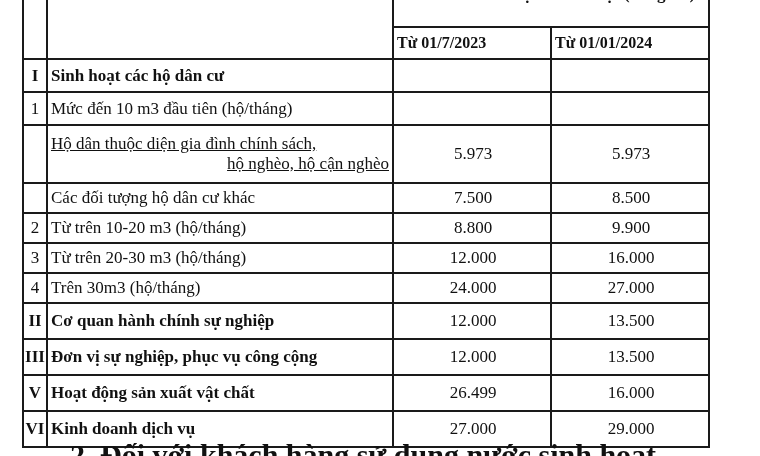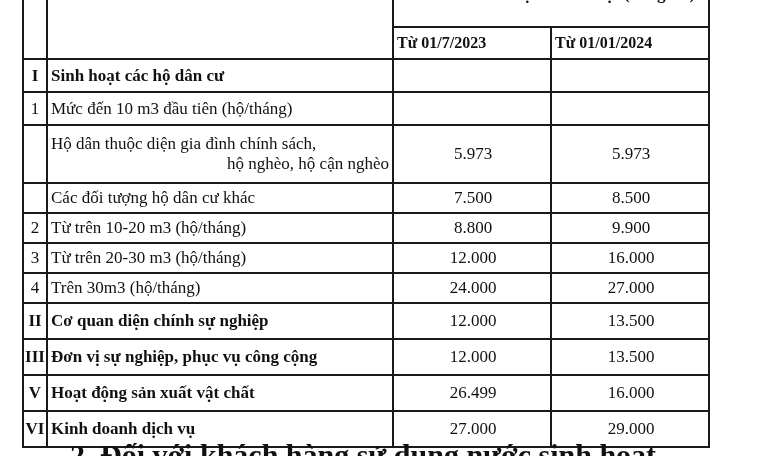--- a/index.html
+++ b/index.html
@@ -39,21 +39,21 @@
     .hdr td { font-weight: bold; }
     .hdr-top td { height: 42px; vertical-align: top; padding-top: 10px; }
     .hdr-top td.grp { height: 42px; vertical-align: top; padding-top: 14px; }
     .hdr-sub td { height: 30px; font-size: 16px; }
     .num { text-align: center; font-weight: normal; padding-right: 1px !important; }
     .bold { font-weight: bold; }
     .r30 td { height: 28px; margin-left: 9px; }
     .r32 td { height: 31px; }
     .r35 td { height: 34px; }
     .r56 td { height: 56px; }
-    .wrap { white-space: normal !important; }
+    .wrap { white-space: normal !important; text-decoration: underline; }
     .wrap .l2 { display: block; padding-left: 48px; text-align: right; }
     .tail {
       position: absolute;
       left: 70px;
       top: 440px;
       font-family: "Liberation Serif", "DejaVu Serif", serif;
       font-weight: bold;
       font-size: 30px;
       line-height: 30px;
       white-space: nowrap;
@@ -115,21 +115,21 @@
     <td class="num">16.000</td>
   </tr>
   <tr class="r30">
     <td class="c-tt">4</td>
     <td>Trên 30m3 (hộ/tháng)</td>
     <td class="num">24.000</td>
     <td class="num">27.000</td>
   </tr>
   <tr class="r35 bold">
     <td class="c-tt">II</td>
-    <td>Cơ quan diện chính sự nghiệp</td>
+    <td>Cơ quan hành chính sự nghiệp</td>
     <td class="num">12.000</td>
     <td class="num">13.500</td>
   </tr>
   <tr class="r35 bold">
     <td class="c-tt">III</td>
     <td>Đơn vị sự nghiệp, phục vụ công cộng</td>
     <td class="num">12.000</td>
     <td class="num">13.500</td>
   </tr>
   <tr class="r35 bold">

